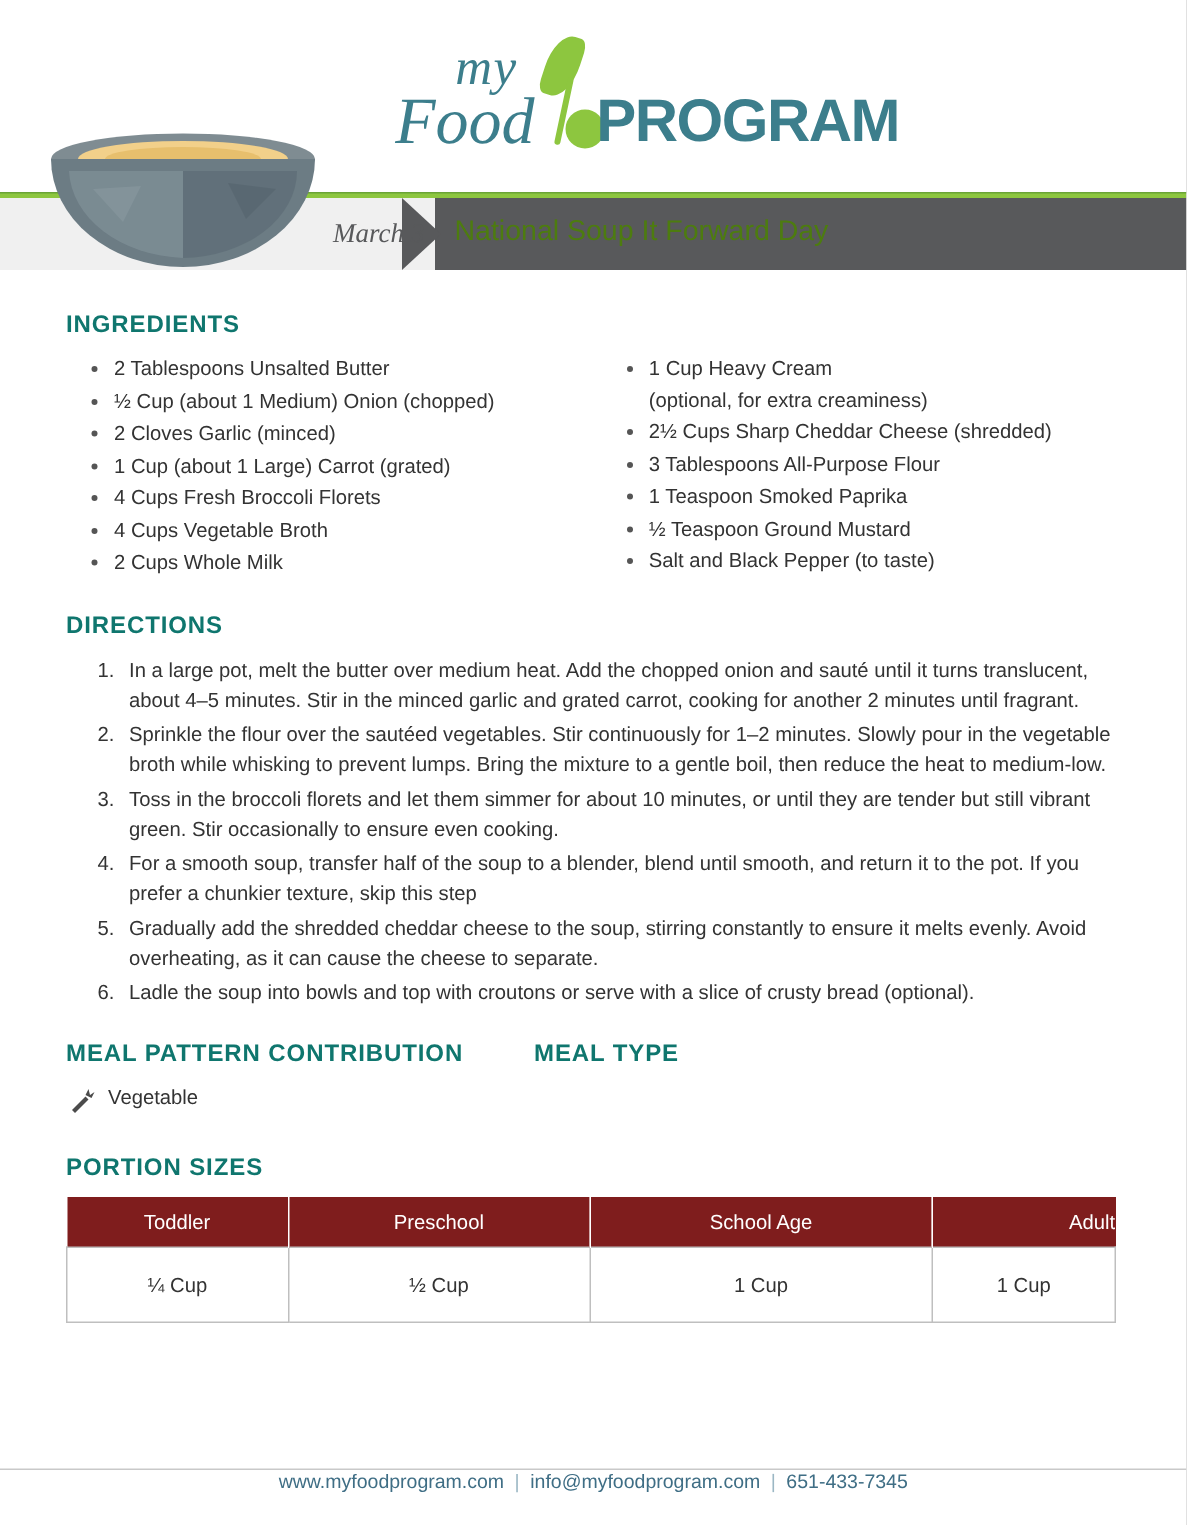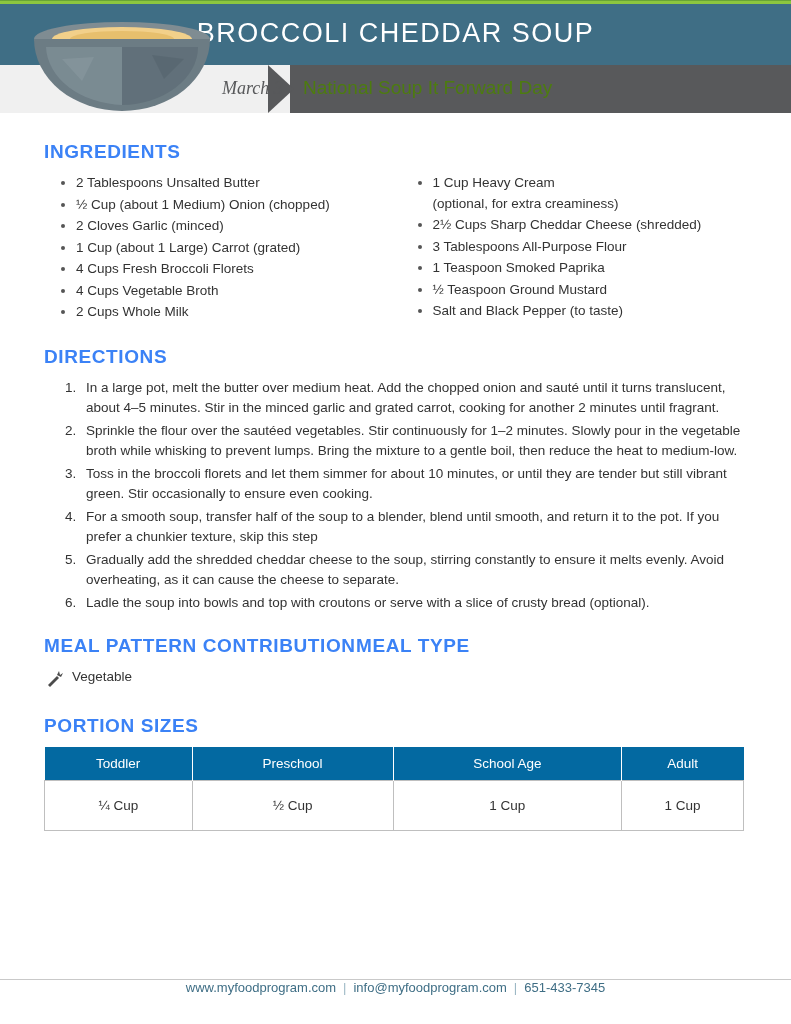--- a/index.html
+++ b/index.html
@@ -157,22 +157,22 @@
     width: 180px;
     height: 92px;
     z-index: 5;
   }
 
   
   .content {
     padding: 18px 44px 0 44px;
   }
   .section-head {
-    color: #3b82f6;
-    font-size: 19px;
+    color: #0f766e;
+    font-size: 16px;
     font-weight: bold;
     letter-spacing: 0.6px;
     margin: 10px 0 10px 0;
   }
   .ingredients-cols {
     display: flex;
     gap: 10px;
   }
   .ing-col {
     flex: 1;
@@ -234,29 +234,29 @@
   
   .portion-head {
     margin-top: 24px;
   }
   table.portions {
     border-collapse: collapse;
     width: 700px;
     margin-top: 6px;
   }
   table.portions th {
-    background: #0369a1;
+    background: #7f1d1d;
     color: #ffffff;
     font-weight: normal;
     font-size: 13.5px;
     padding: 9px 0;
     text-align: center;
     border-right: 1px solid #ffffff;
   }
-  table.portions th:last-child { border-right: none; }
+  table.portions th:last-child { border-right: none; text-align: right; }
   table.portions td {
     border: 1px solid #bfbfbf;
     text-align: center;
     font-size: 13.5px;
     color: #333;
     padding: 17px 0;
   }
 
   
   .footer {
@@ -273,23 +273,32 @@
     color: #3f6e85;
   }
   .footer span { color: #3f6e85; }
   .footer .sep { margin: 0 7px; color: #9bb7c4; }
 </style>
 </head>
 <body>
 
 <div class="page">
 
+  <div class="logo-area">
+    <div class="logo">
+      <span class="logo-my">my</span>
+      <span class="logo-leaf"></span>
+      <span class="logo-stem"></span>
+      <span class="logo-dot"></span>
+      <span class="logo-food">Food</span>
+      <span class="logo-program">PROGRAM</span>
+    </div>
+  </div>
 
   <div class="title-rule"></div>
-  <div class="title-bar">BROCCOLI CHEDDAR SOUP</div>
 
   <div class="day-bar">
     <div class="grey-block"></div>
     <div class="grey-point"></div>
     <span class="day-label">March 3</span>
     <span class="day-name">National Soup It Forward Day</span>
 
     <svg class="bowl" viewBox="0 0 180 92">
       <ellipse cx="90" cy="20" rx="88" ry="17" fill="#7f8c92"></ellipse>
       <ellipse cx="90" cy="20" rx="70" ry="12" fill="#f2d08a"></ellipse>

